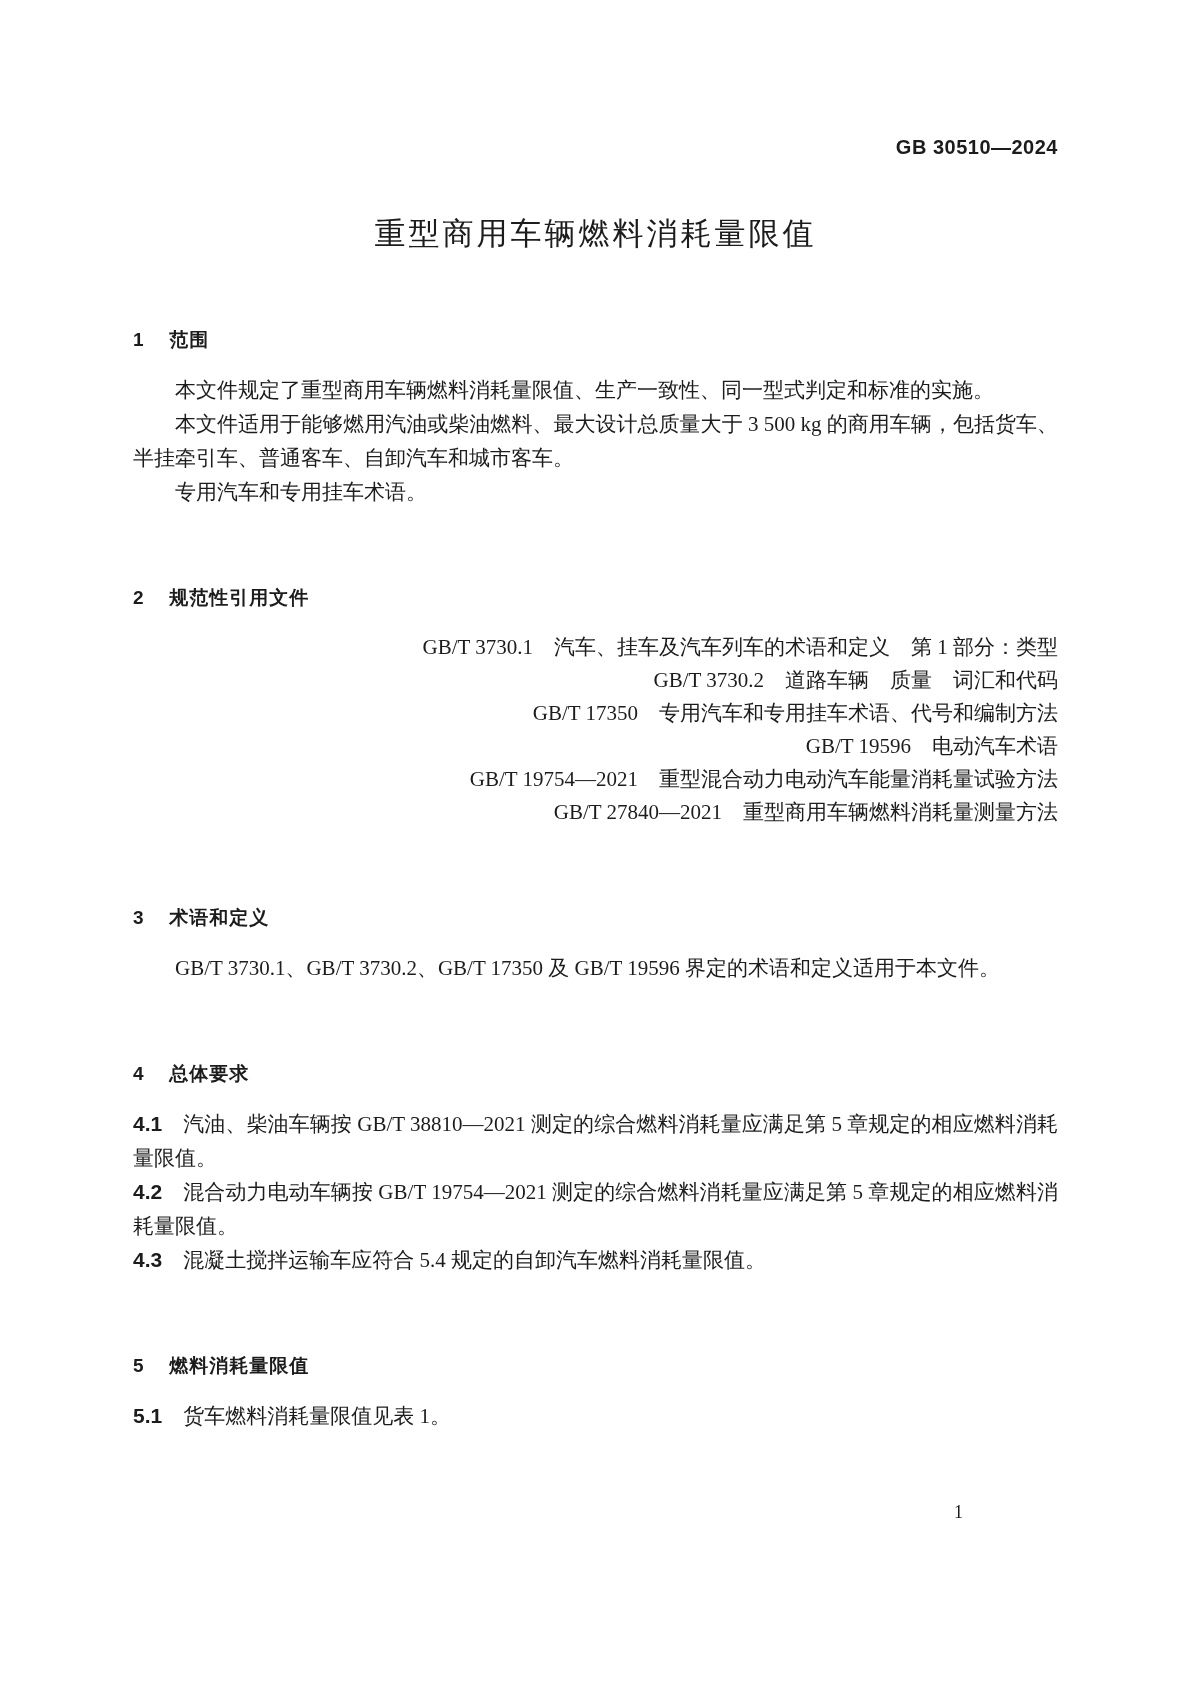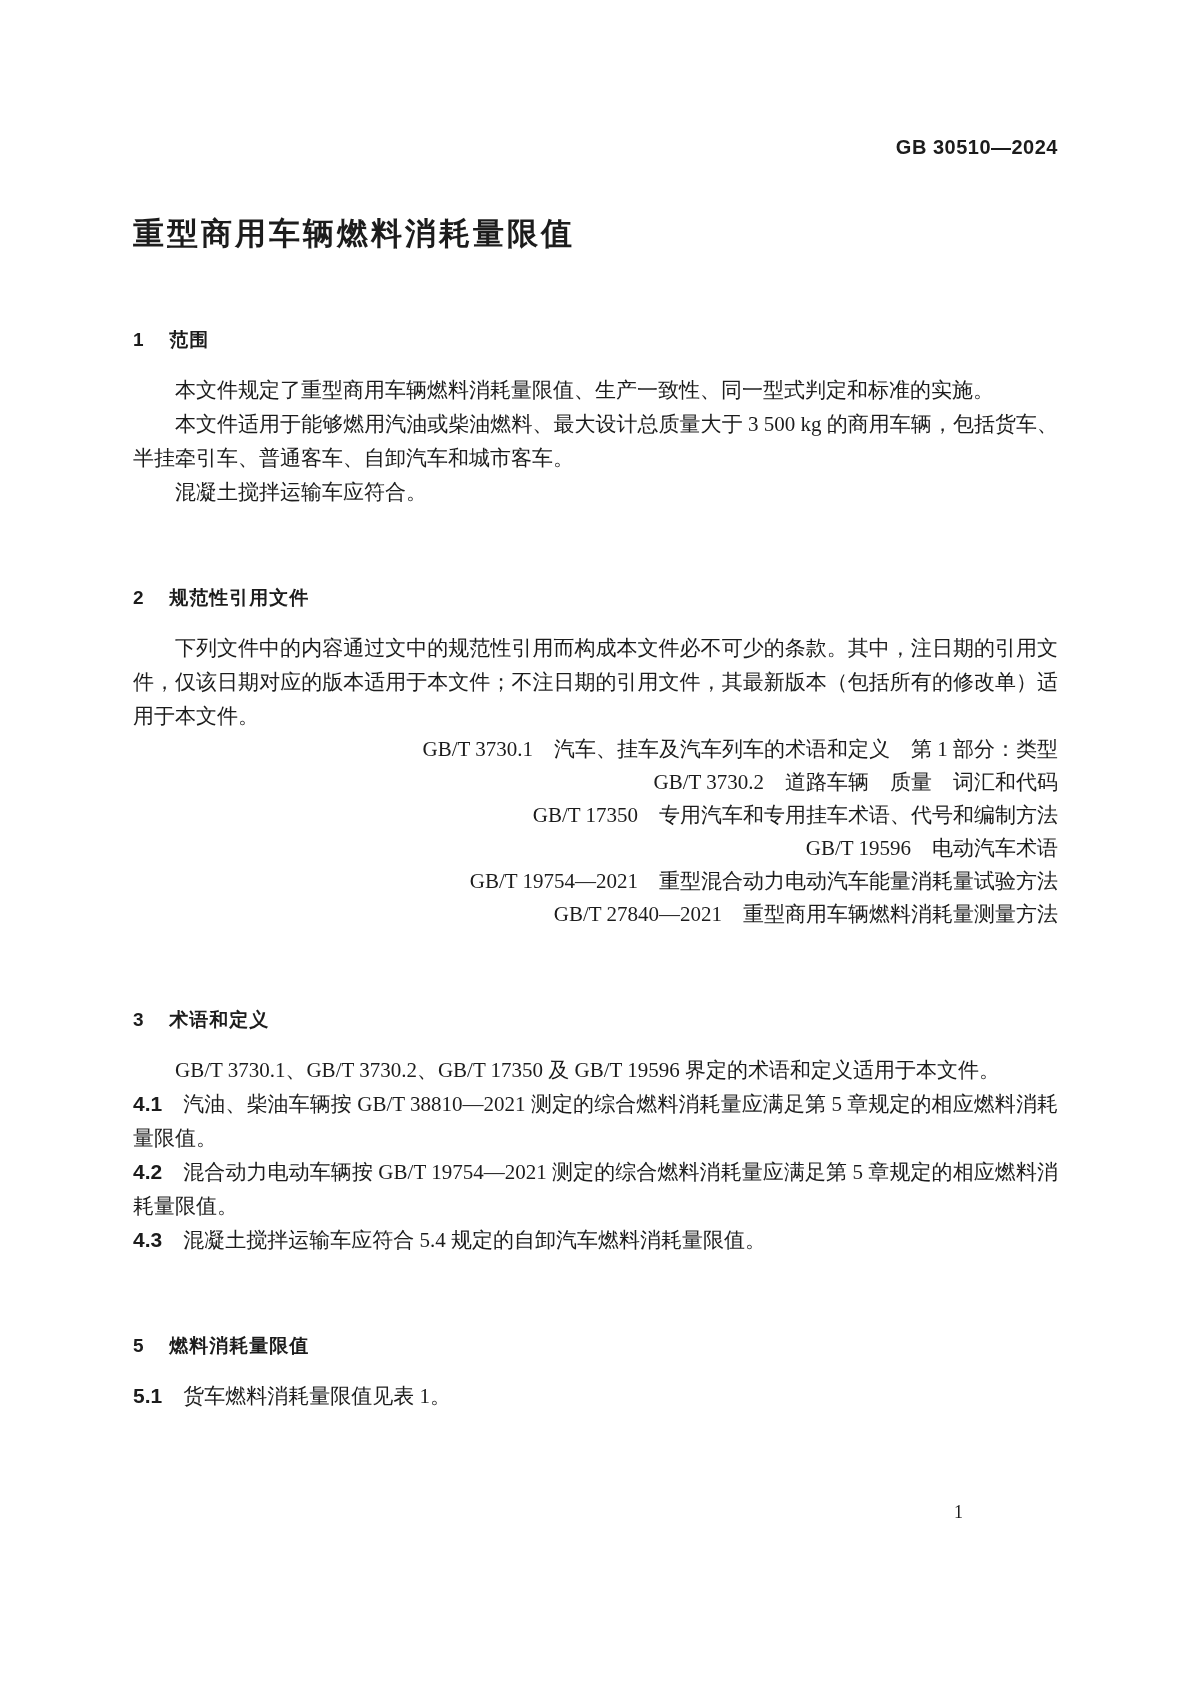--- a/index.html
+++ b/index.html
@@ -26,23 +26,23 @@
     padding-top: 136px;
     text-align: right;
     font-family: "Liberation Sans", sans-serif;
     font-weight: 700;
     font-size: 20px;
     letter-spacing: 0.5px;
   }
 
   .doc-title {
     margin: 54px 0 0 0;
-    text-align: left;
+    text-align: center;
     font-family: "Liberation Sans", sans-serif;
-    font-weight: 700;
+    font-weight: 400;
     font-size: 31px;
     letter-spacing: 3px;
   }
 
   .sec-heading {
     margin: 76px 0 20px 0;
     font-family: "Liberation Sans", sans-serif;
     font-weight: 700;
     font-size: 19px;
     letter-spacing: 1px;
@@ -86,34 +86,34 @@
 <div class="page">
   <div class="content">
 
     <div class="doc-number">GB 30510—2024</div>
 
     <h1 class="doc-title">重型商用车辆燃料消耗量限值</h1>
 
     <h2 class="sec-heading first"><span class="h-num">1</span><span class="h-label">范围</span></h2>
     <p class="body indent">本文件规定了重型商用车辆燃料消耗量限值、生产一致性、同一型式判定和标准的实施。</p>
     <p class="body indent">本文件适用于能够燃用汽油或柴油燃料、最大设计总质量大于 3 500 kg 的商用车辆，包括货车、半挂牵引车、普通客车、自卸汽车和城市客车。</p>
-    <p class="body indent">混凝土搅拌运输车应符合。</p>
+    <p class="body indent">专用汽车和专用挂车术语。</p>
 
     <h2 class="sec-heading"><span class="h-num">2</span><span class="h-label">规范性引用文件</span></h2>
-    <p class="body indent">下列文件中的内容通过文中的规范性引用而构成本文件必不可少的条款。其中，注日期的引用文件，仅该日期对应的版本适用于本文件；不注日期的引用文件，其最新版本（包括所有的修改单）适用于本文件。</p>
     <p class="body ref">GB/T 3730.1　汽车、挂车及汽车列车的术语和定义　第 1 部分：类型</p>
     <p class="body ref">GB/T 3730.2　道路车辆　质量　词汇和代码</p>
     <p class="body ref">GB/T 17350　专用汽车和专用挂车术语、代号和编制方法</p>
     <p class="body ref">GB/T 19596　电动汽车术语</p>
     <p class="body ref">GB/T 19754—2021　重型混合动力电动汽车能量消耗量试验方法</p>
     <p class="body ref">GB/T 27840—2021　重型商用车辆燃料消耗量测量方法</p>
 
     <h2 class="sec-heading"><span class="h-num">3</span><span class="h-label">术语和定义</span></h2>
     <p class="body indent">GB/T 3730.1、GB/T 3730.2、GB/T 17350 及 GB/T 19596 界定的术语和定义适用于本文件。</p>
 
+    <h2 class="sec-heading"><span class="h-num">4</span><span class="h-label">总体要求</span></h2>
     <p class="body clause"><span class="c-num">4.1</span><span>汽油、柴油车辆按 GB/T 38810—2021 测定的综合燃料消耗量应满足第 5 章规定的相应燃料消耗量限值。</span></p>
     <p class="body clause"><span class="c-num">4.2</span><span>混合动力电动车辆按 GB/T 19754—2021 测定的综合燃料消耗量应满足第 5 章规定的相应燃料消耗量限值。</span></p>
     <p class="body clause"><span class="c-num">4.3</span><span>混凝土搅拌运输车应符合 5.4 规定的自卸汽车燃料消耗量限值。</span></p>
 
     <h2 class="sec-heading"><span class="h-num">5</span><span class="h-label">燃料消耗量限值</span></h2>
     <p class="body clause"><span class="c-num">5.1</span><span>货车燃料消耗量限值见表 1。</span></p>
 
   </div>
 
   <div class="page-number">1</div>

